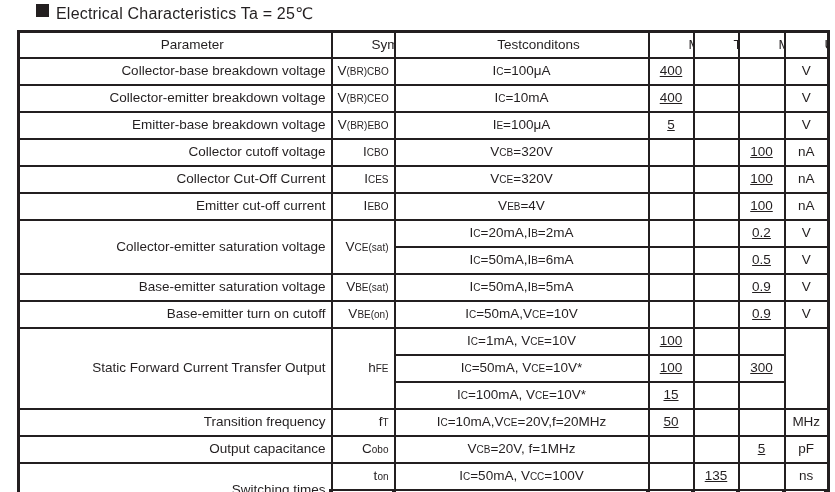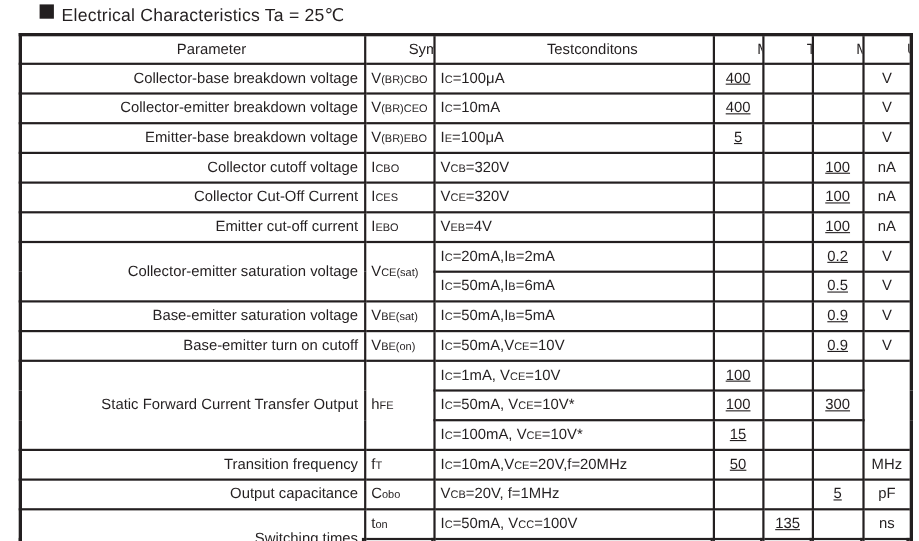--- a/index.html
+++ b/index.html
@@ -27,22 +27,22 @@
     font-weight:normal;
     height:25px;
     line-height:1.1;
     overflow:hidden;
     white-space:nowrap;
     vertical-align:middle;
     background:#ffffff;
   }
   .spec-table thead th{height:24px;text-align:center;padding-left:39px;}
   td.param{text-align:right;}
-  td.sym{text-align:left;margin-top:25px;}
-  td.cond{text-align:left;margin-top:15px;}
+  td.sym{text-align:right;margin-top:25px;}
+  td.cond{text-align:center;margin-top:15px;}
   td.val{text-align:center;text-decoration:underline;}
   td.unit{text-align:center;}
   .sc{font-size:10px;}
   .sliver{position:absolute;left:17px;top:489px;width:810px;height:3px;}
   .sliver i{position:absolute;top:0;height:100%;width:2px;background:#231f20;}
 </style>
 </head>
 <body>
 
 <div class="title-row">

